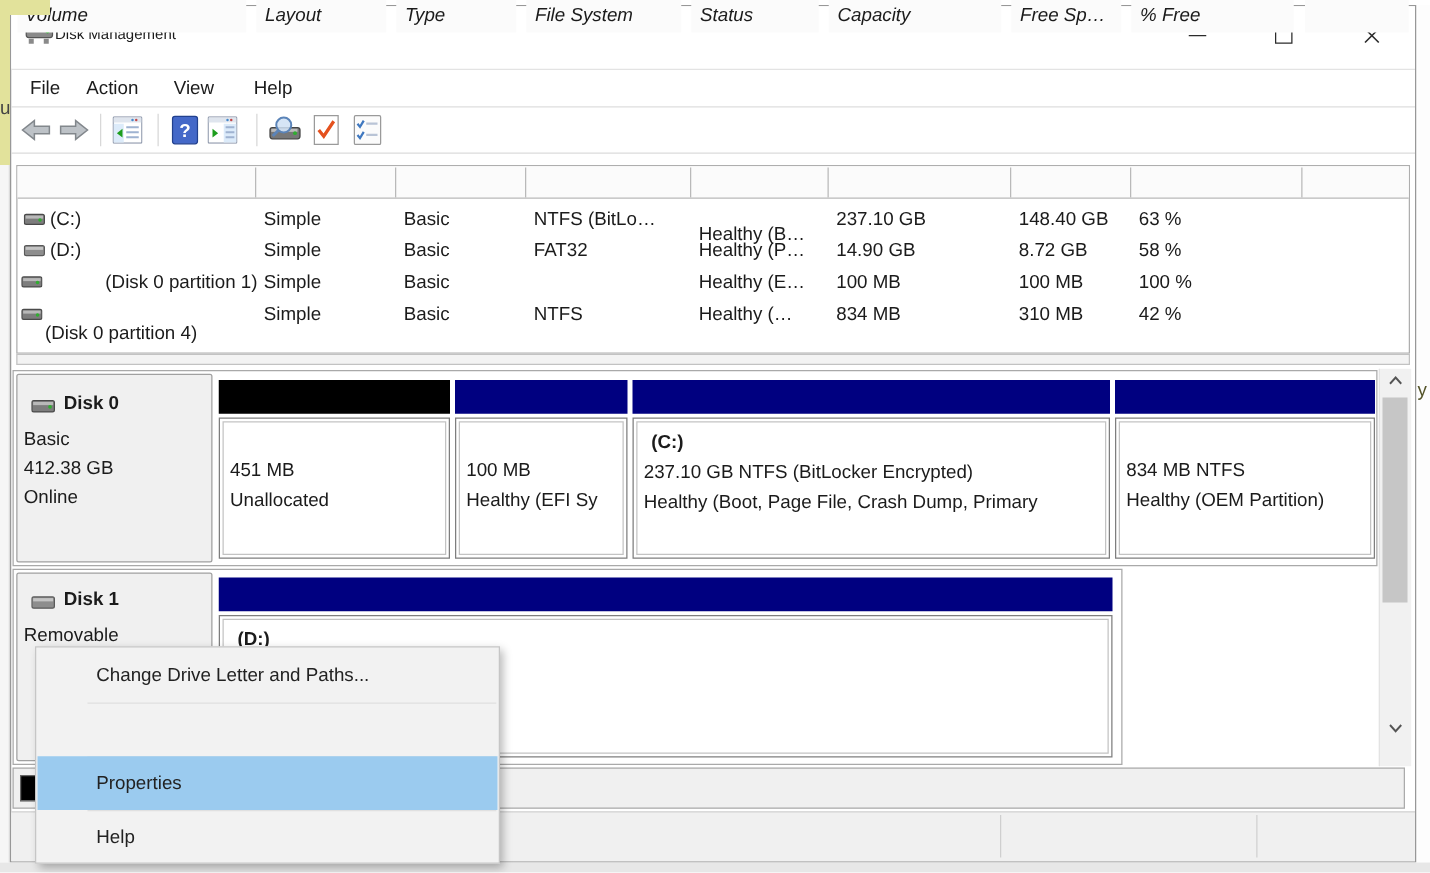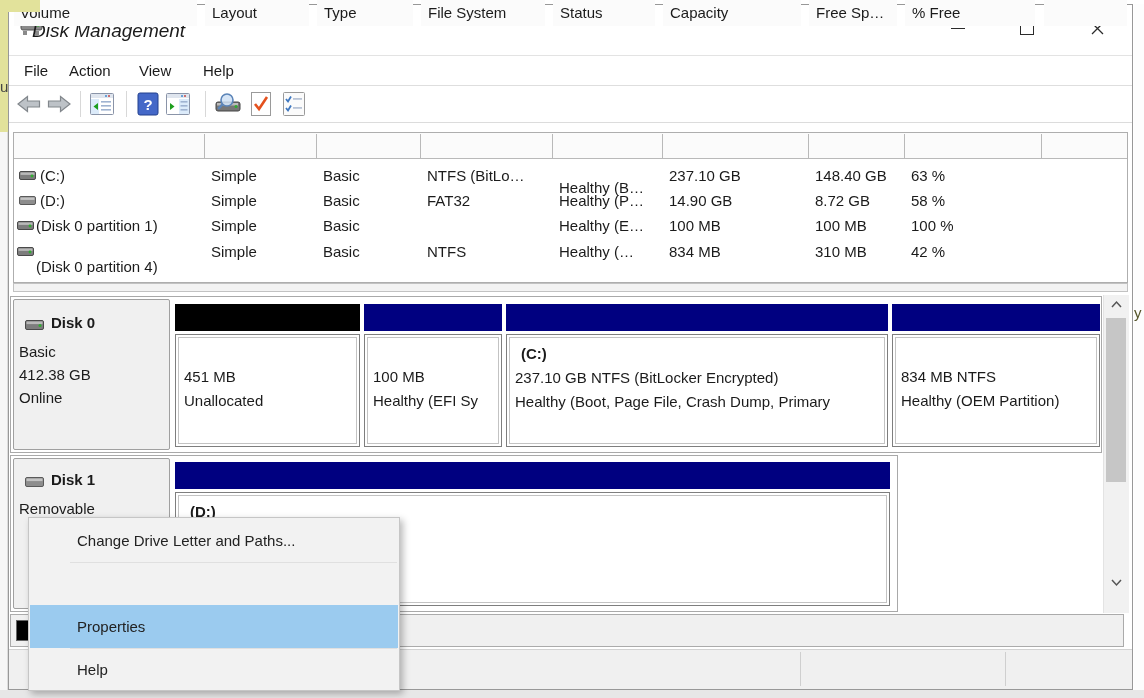--- a/index.html
+++ b/index.html
@@ -8,21 +8,21 @@
   .abs{position:absolute;box-sizing:border-box;}
   .t{font-size:15px;color:#1b1b1b;white-space:nowrap;}
   .b{font-weight:bold;}
   
   .winframe{left:8px;top:4px;width:1125px;height:686px;background:#fff;border:1px solid #989898;}
   .ctrlbtn{width:40px;height:30px;display:flex;align-items:center;justify-content:center;}
   .hline{height:1px;background:#e3e3e3;}
   .vsep{width:1px;background:#d8d8d8;}
   
   .listpane{border:1px solid #aeaeae;background:#fff;}
-  .hdrcell{position:absolute;top:0;height:26px;line-height:26px;padding-left:7px;overflow:hidden;background:#fbfbfb;}
+  .hdrcell{position:absolute;top:0;height:26px;line-height:26px;padding-left:7px;overflow:hidden;background:#fbfbfb;font-style:italic;}
   .hdrdiv{position:absolute;top:1px;height:24px;width:1px;background:#b9b9b9;}
   .row{position:absolute;height:25px;line-height:25px;}
   .cell{position:absolute;top:0;height:25px;overflow:hidden;}
   
   .diskrow{border:1px solid #a9a9a9;background:#fff;}
   .diskpanel{background:#f0f0f0;border:1px solid #a0a0a0;border-radius:2px;}
   .pbar{position:absolute;height:27px;}
   .pbox{position:absolute;height:113px;background:#fff;border:1px solid #7e7e7e;}
   .pbox::before{content:"";position:absolute;left:2px;top:2px;right:2px;bottom:2px;border:1px solid #c3c3c3;pointer-events:none;}
   .pline{padding-left:8px;line-height:24px;}
@@ -52,21 +52,21 @@
   <div class="abs t" style="left:1134px;top:304px;color:#55552a;">y</div>
 
   <div class="abs" style="left:9px;top:5px;width:1123px;height:50px;background:#fff;"></div>
   <svg class="abs" style="left:20px;top:17px;" width="24" height="22" viewBox="0 0 24 22">
     <rect x="1" y="3" width="21" height="10" rx="2" fill="#8a8a8a" stroke="#555"></rect>
     <rect x="2.2" y="4.2" width="18.6" height="3" rx="1.5" fill="#c6c6c6"></rect>
     <circle cx="18" cy="8" r="1.7" fill="#2fae2f"></circle>
     <rect x="3" y="14" width="4" height="4" fill="#8a8a8a"></rect>
     <rect x="15" y="14" width="4" height="4" fill="#8a8a8a"></rect>
   </svg>
-  <div class="abs t" style="left:32px;top:20px;font-size:19px;font-style:italic;">Disk Management</div>
+  <div class="abs t" style="left:44px;top:20px;font-size:12px;">Disk Management</div>
   <div class="abs ctrlbtn" style="left:938px;top:13px;">
     <div style="width:14px;border-top:1px solid #2b2b2b;"></div>
   </div>
   <div class="abs ctrlbtn" style="left:1007px;top:13px;">
     <div style="width:12px;height:12px;border:1px solid #2b2b2b;"></div>
   </div>
   <div class="abs ctrlbtn" style="left:1077px;top:13px;">
     <svg width="15" height="15">
         <path d="M2 2 L13 13 M13 2 L2 13" stroke="#2b2b2b" stroke-width="1.3"></path>
       </svg>
@@ -183,21 +183,21 @@
     <div class="cell t" style="left:655px;width:135px;">14.90 GB</div>
     <div class="cell t" style="left:801px;width:86px;">8.72 GB</div>
     <div class="cell t" style="left:897px;width:120px;">58 %</div>
   </div>
   <div class="row abs" style="left:14px;top:213px;width:1105px;">
     <svg class="abs" style="left:3px;top:7px;" width="17" height="11">
         <rect x="0.5" y="1.5" width="16" height="8" rx="1.5" fill="#7d7d7d" stroke="#4a4a4a"></rect>
         <rect x="1.5" y="2.5" width="14" height="2.4" fill="#b9b9b9"></rect>
         <circle cx="13" cy="6" r="1.4" fill="#2fae2f"></circle>
       </svg>
-    <div class="cell t" style="left:22px;width:170px;">(Disk 0 partition 1)</div>
+    <div class="cell t" style="left:22px;width:170px;text-align:right;">(Disk 0 partition 1)</div>
     <div class="cell t" style="left:197px;width:100px;">Simple</div>
     <div class="cell t" style="left:309px;width:95px;">Basic</div>
     <div class="cell t" style="left:413px;width:122px;"></div>
     <div class="cell t" style="left:545px;width:100px;">Healthy (E…</div>
     <div class="cell t" style="left:655px;width:135px;">100 MB</div>
     <div class="cell t" style="left:801px;width:86px;">100 MB</div>
     <div class="cell t" style="left:897px;width:120px;">100 %</div>
   </div>
   <div class="row abs" style="left:14px;top:239px;width:1105px;">
     <svg class="abs" style="left:3px;top:7px;" width="17" height="11">

